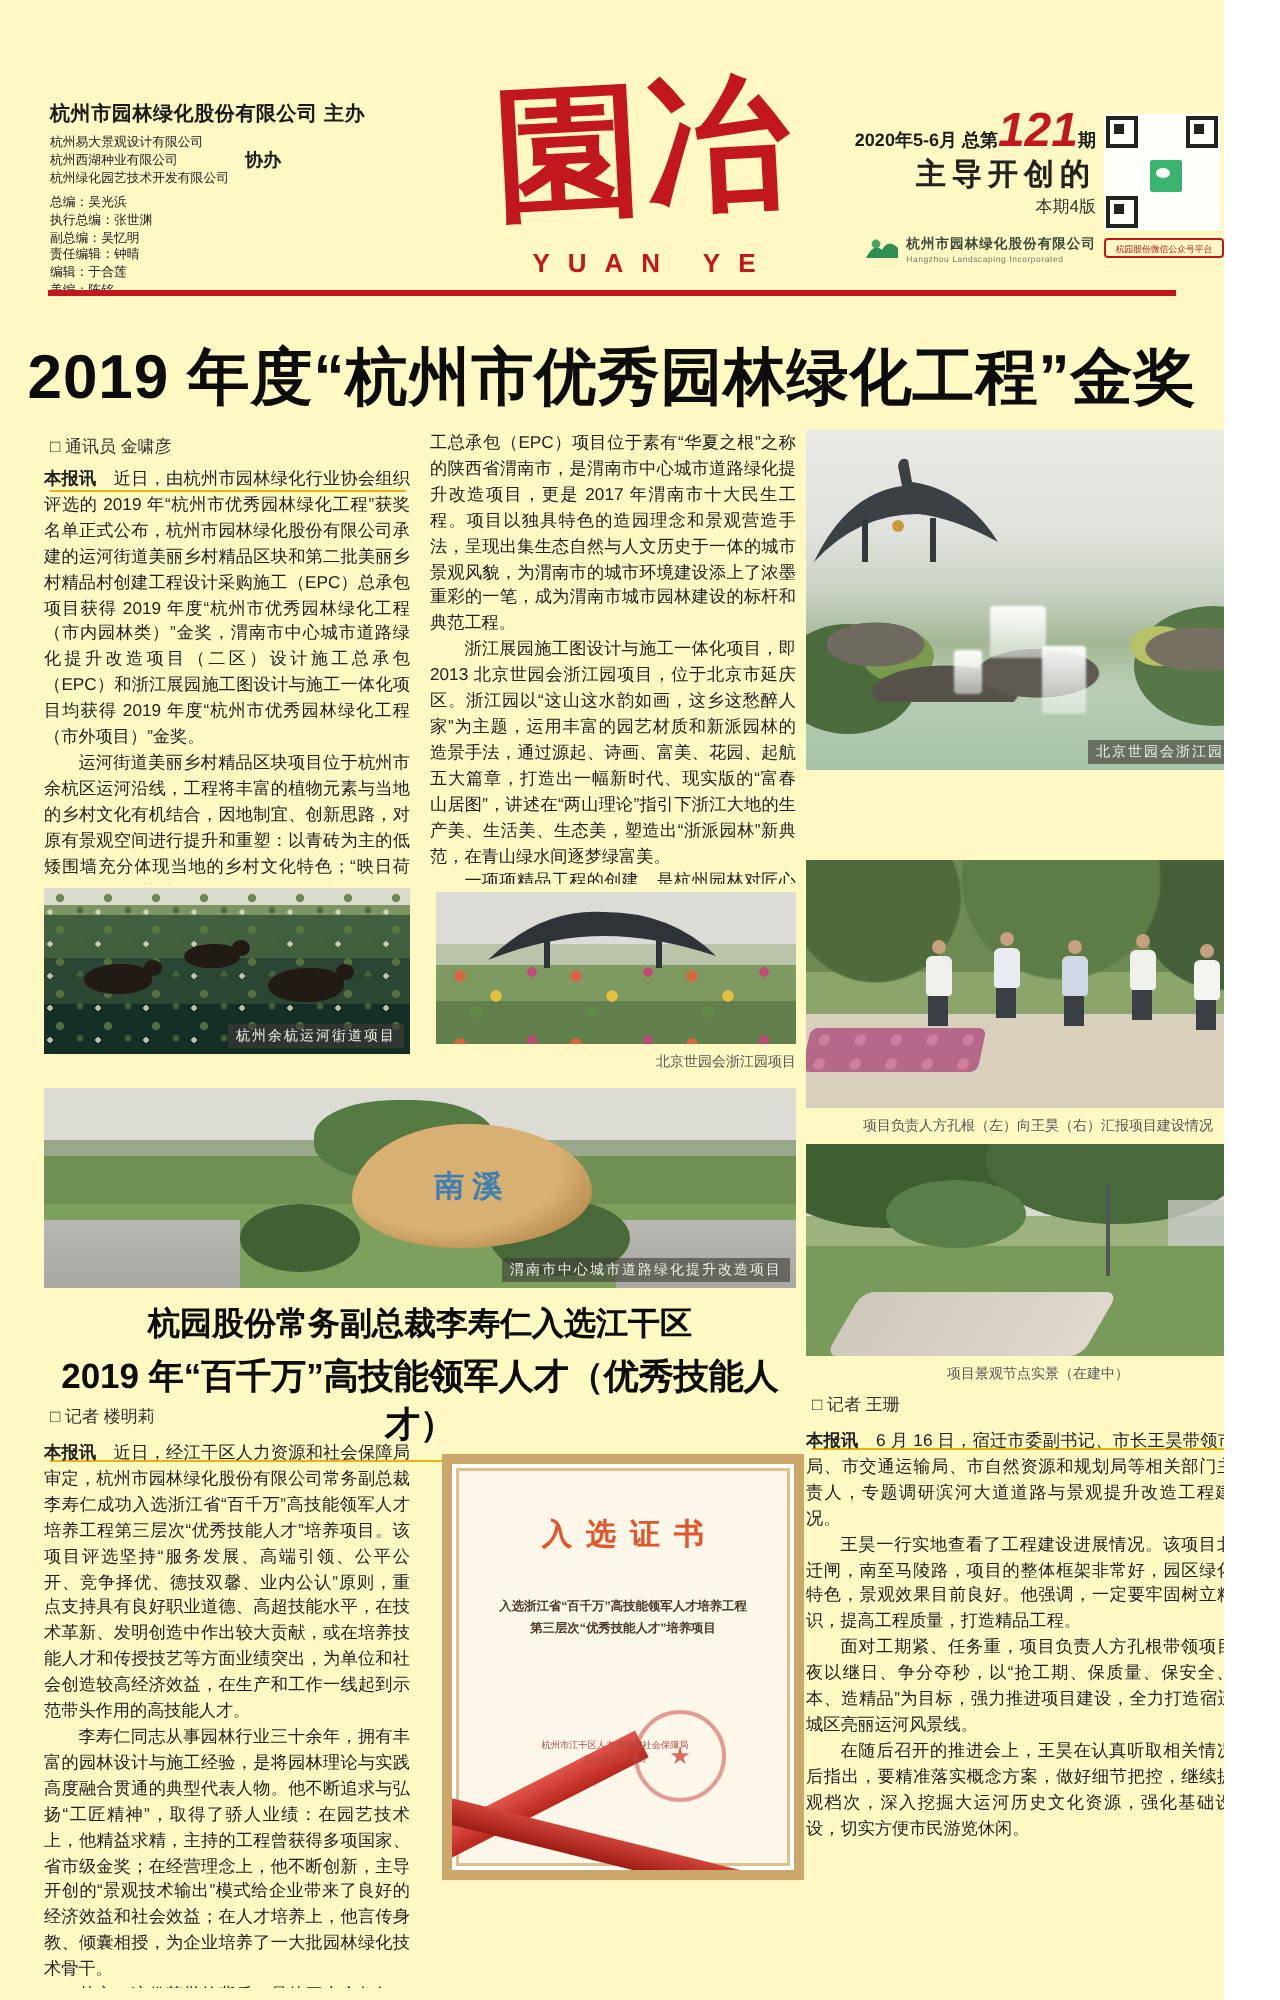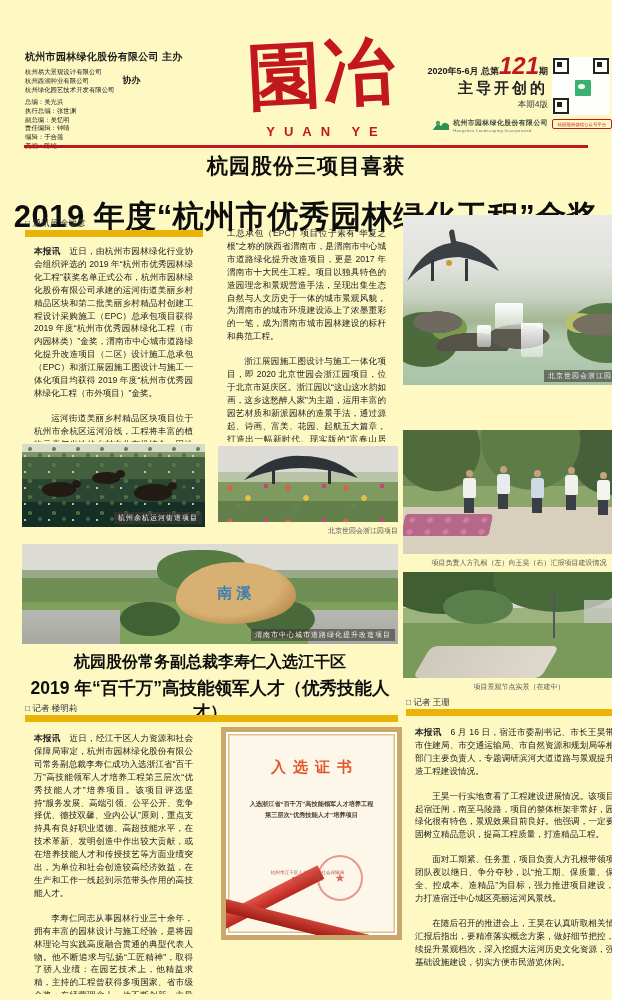--- a/index.html
+++ b/index.html
@@ -35,23 +35,23 @@
   .qr .fm.tl{left:1px;top:1px}.qr .fm.tr{right:1px;top:1px}.qr .fm.bl{left:1px;bottom:1px}
   .qr .wx{position:absolute;left:21px;top:21px;width:16px;height:16px;background:#2aae67;border:2px solid #fff;border-radius:3px;}
   .qr .wx:before{content:"";position:absolute;left:3px;top:4px;width:7px;height:5px;background:#fff;border-radius:50%;}
   .qr-label{margin-top:4px;border:1px solid #c2171f;color:#c2171f;font-size:4.4px;text-align:center;
             padding:1.5px 0;border-radius:2px;line-height:5px;}
   .rule{position:absolute;left:24px;right:24px;top:145px;height:2.5px;background:#c2171f;}
   
   .hl1{position:absolute;left:0;right:0;top:152px;text-align:center;font-weight:800;color:#0d0d0d;}
   .hl1 .l1{font-size:21px;letter-spacing:1px;}
   .hl1 .l2{font-size:31px;letter-spacing:.5px;margin-top:16px;}
-  .byline{position:absolute;font-size:8.5px;color:#333;border-bottom:7px solid #eab308;padding-bottom:0;}
+  .byline{position:absolute;font-size:8.5px;color:#333;border-bottom:1px solid #eab308;padding-bottom:15px;}
   .body-col{position:absolute;font-size:8.6px;line-height:12.9px;text-align:justify;color:#222;overflow:hidden;}
-  .body-col p{margin:12px;text-indent:2em;}
+  .body-col p{margin:0;text-indent:2em;}
   .body-col p.lead-p{text-indent:0;}
   .lead{font-weight:bold;}
   .hl2{position:absolute;left:22px;top:652px;width:376px;text-align:center;font-weight:800;color:#0d0d0d;}
   .hl2 .l1{font-size:16px;}
   .hl2 .l2{font-size:17.5px;margin-top:3px;}
   .hl3{position:absolute;left:403px;top:383px;width:232px;text-align:center;font-weight:800;color:#0d0d0d;}
   .hl3 .l1{font-size:16.5px;}
   .hl3 .l2{font-size:16.5px;margin-top:3px;}
   
   .photo{position:absolute;overflow:hidden;background:#cfcfc8;}
@@ -187,35 +187,34 @@
           <i></i>
         </span>
       <span class="wx"></span>
     </div>
     <div class="qr-label">杭园股份微信公众号平台</div>
   </div>
 
   <div class="rule"></div>
 
   <div class="hl1">
-    <div class="l1">杭园股份三项目喜获</div>
     <div class="l2">2019 年度“杭州市优秀园林绿化工程”金奖</div>
   </div>
 
   <div class="byline" style="left:25px;top:218px;width:178px;">□ 通讯员 金啸彦</div>
 
   <div class="body-col" style="left:22px;top:233px;width:183px;height:209px;">
     <p class="lead-p"><span class="lead">本报讯</span><span>　近日，由杭州市园林绿化行业协会组织评选的 2019 年“杭州市优秀园林绿化工程”获奖名单正式公布，杭州市园林绿化股份有限公司承建的运河街道美丽乡村精品区块和第二批美丽乡村精品村创建工程设计采购施工（EPC）总承包项目获得 2019 年度“杭州市优秀园林绿化工程（市内园林类）”金奖，渭南市中心城市道路绿化提升改造项目（二区）设计施工总承包（EPC）和浙江展园施工图设计与施工一体化项目均获得 2019 年度“杭州市优秀园林绿化工程（市外项目）”金奖。</span></p>
     <p>运河街道美丽乡村精品区块项目位于杭州市余杭区运河沿线，工程将丰富的植物元素与当地的乡村文化有机结合，因地制宜、创新思路，对原有景观空间进行提升和重塑：以青砖为主的低矮围墙充分体现当地的乡村文化特色；“映日荷花别样红”的荷塘景色打造出运河环境人与自然和谐共融的景象；粉墙黛瓦的建筑立面再现运河古韵风情……一草一木皆有风韵，一幅美丽乡村的画卷在运河沿岸缓缓展现。</p>
 
   </div>
 
   <div class="body-col" style="left:215px;top:215px;width:183px;height:227px;">
     <p class="lead-p">工总承包（EPC）项目位于素有“华夏之根”之称的陕西省渭南市，是渭南市中心城市道路绿化提升改造项目，更是 2017 年渭南市十大民生工程。项目以独具特色的造园理念和景观营造手法，呈现出集生态自然与人文历史于一体的城市景观风貌，为渭南市的城市环境建设添上了浓墨重彩的一笔，成为渭南市城市园林建设的标杆和典范工程。</p>
-    <p>浙江展园施工图设计与施工一体化项目，即 2020 北京世园会浙江园项目，位于北京市延庆区。浙江园以“这山这水韵如画，这乡这愁醉人家”为主题，运用丰富的园艺材质和新派园林的造景手法，通过源起、诗画、富美、花园、起航五大篇章，打造出一幅新时代、现实版的“富春山居图”，讲述在“两山理论”指引下浙江大地的生产美、生活美、生态美，塑造出“浙派园林”新典范，在青山绿水间逐梦绿富美。</p>
+    <p>浙江展园施工图设计与施工一体化项目，即 2013 北京世园会浙江园项目，位于北京市延庆区。浙江园以“这山这水韵如画，这乡这愁醉人家”为主题，运用丰富的园艺材质和新派园林的造景手法，通过源起、诗画、富美、花园、起航五大篇章，打造出一幅新时代、现实版的“富春山居图”，讲述在“两山理论”指引下浙江大地的生产美、生活美、生态美，塑造出“浙派园林”新典范，在青山绿水间逐梦绿富美。</p>
     <p>一项项精品工程的创建，是杭州园林对匠心造园的最好诠释。未来，杭州园林还将再接再厉，在管理、技术、工艺等方面不断创新，营建更多优质精品工程。</p>
   </div>
 
   <div class="photo ph-tall" style="left:403px;top:215px;width:232px;height:170px;">
     <svg width="110" height="70" viewBox="0 0 110 70" style="position:absolute;left:0;top:4px;">
       <path d="M4 62 Q20 28 48 24 L46 14 Q47 9 51 11 L53 22 Q80 26 96 52 Q74 40 56 38 Q26 38 4 62 Z" fill="#3b4045"></path>
       <rect x="28" y="40" width="3" height="22" fill="#33383d"></rect>
         <rect x="62" y="40" width="3" height="22" fill="#33383d"></rect>
       <circle cx="46" cy="44" r="3" fill="#c99a3a"></circle>
     </svg>

